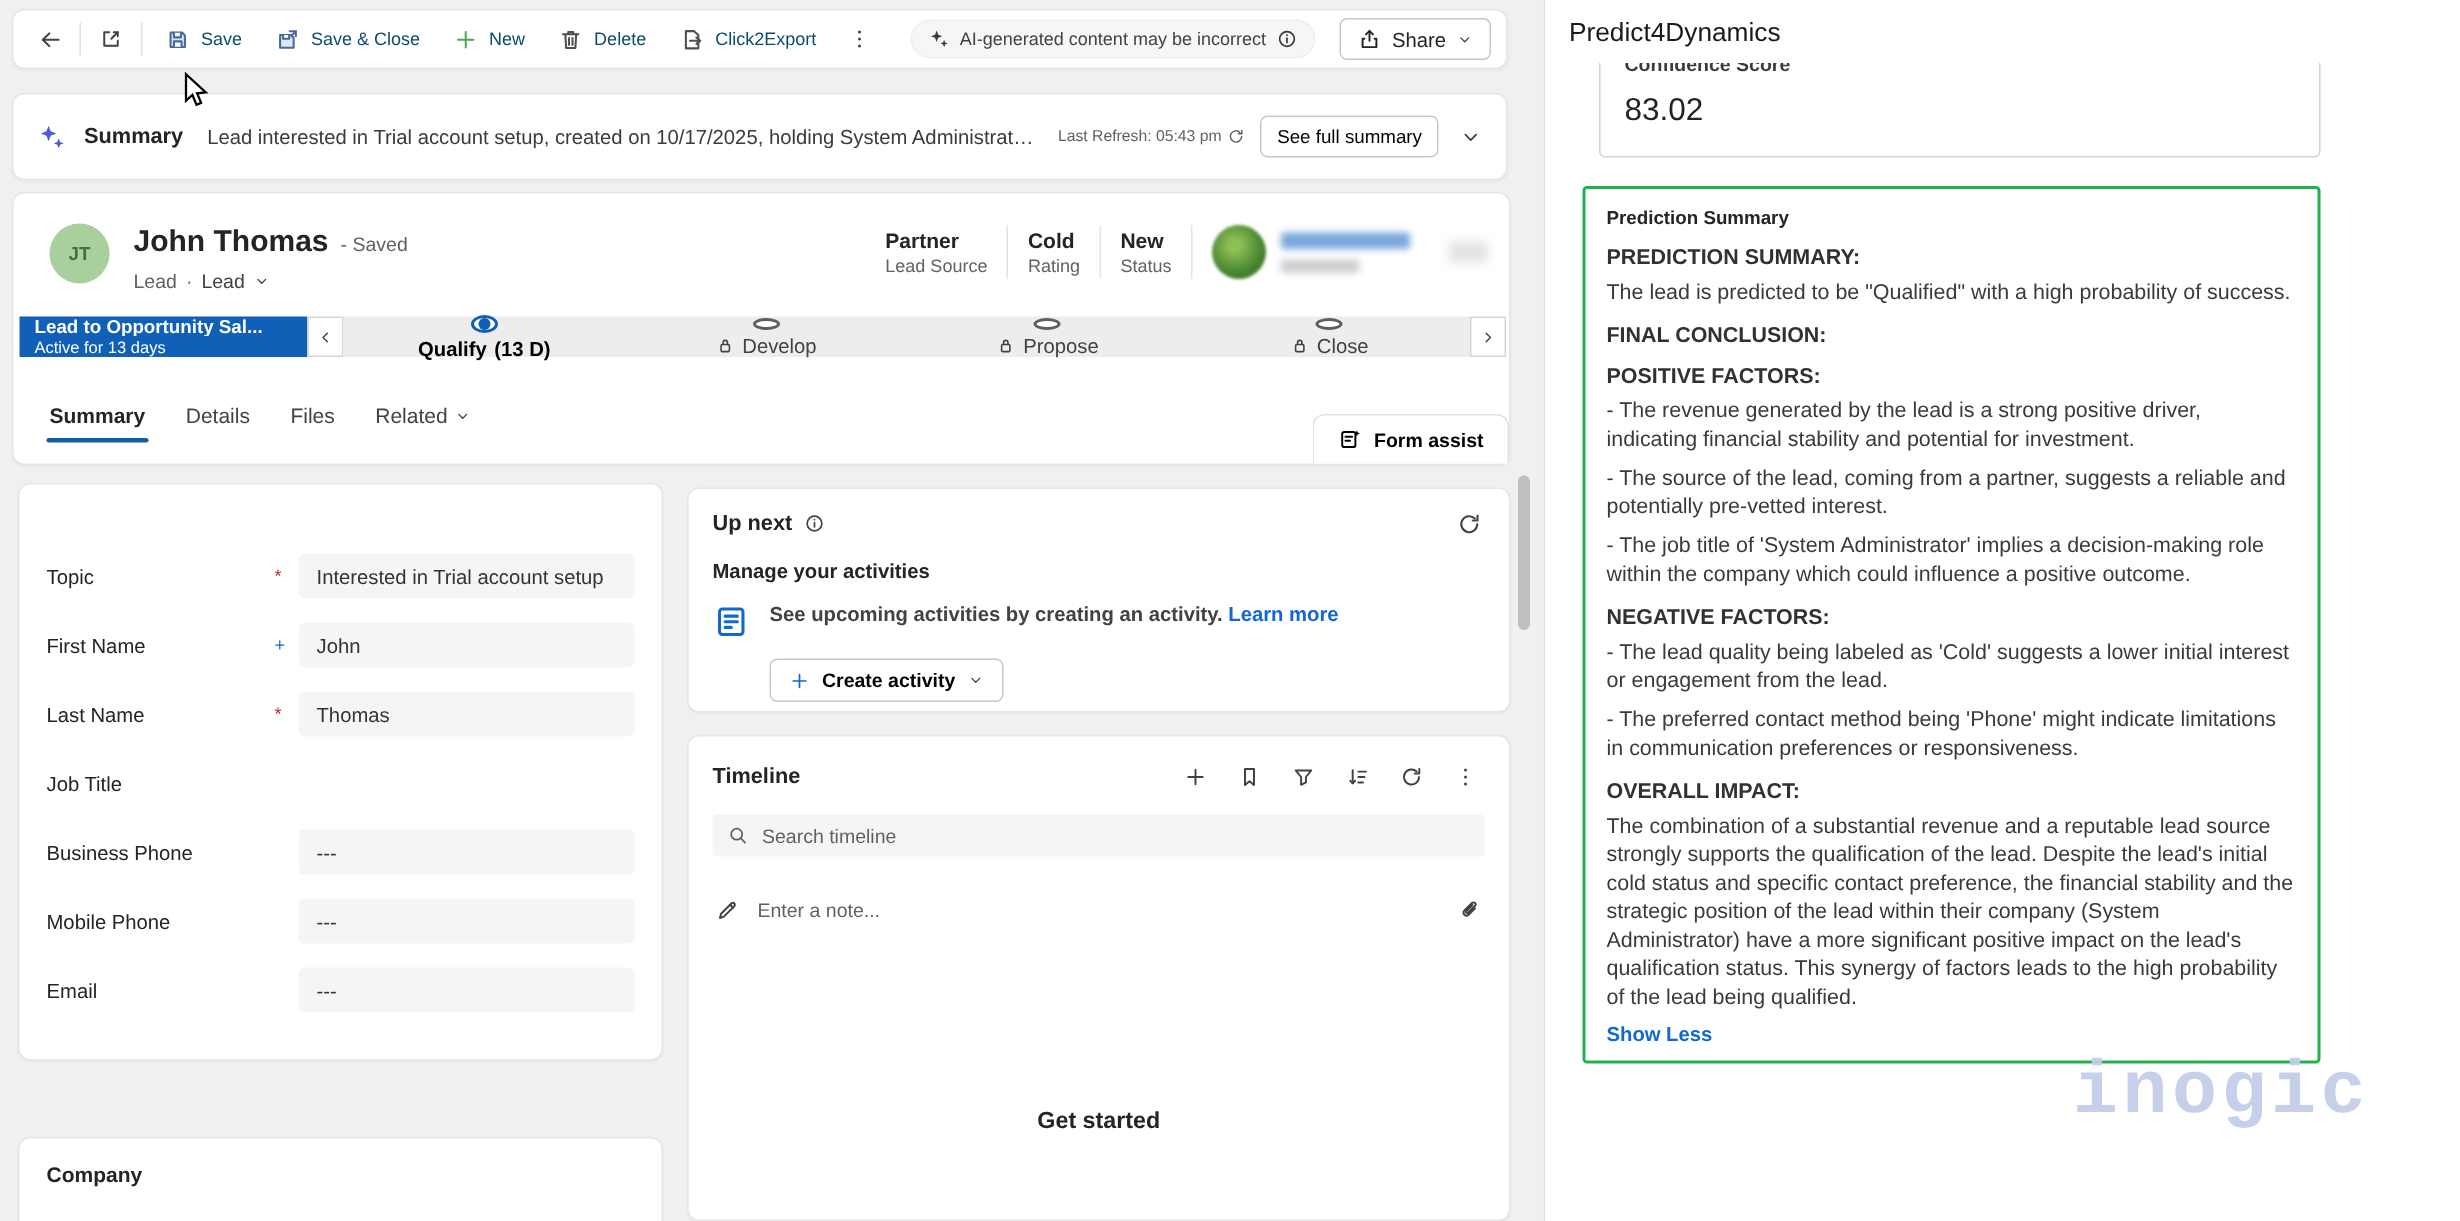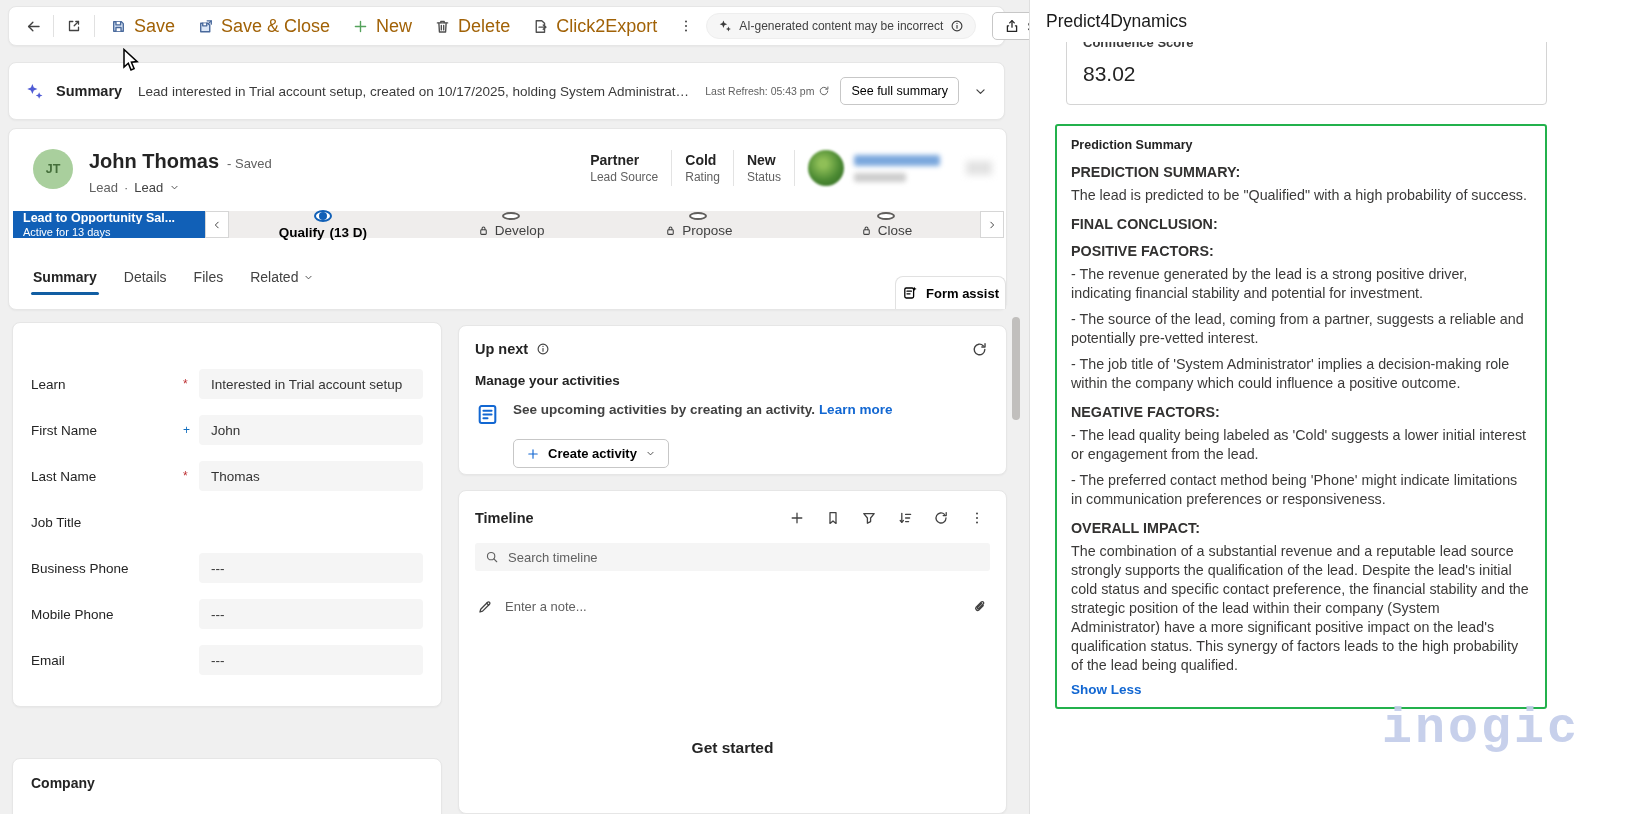--- a/index.html
+++ b/index.html
@@ -9,21 +9,21 @@
   .card{background:#fff;border:1px solid #e6e6e6;border-radius:8px;box-shadow:0 1px 2px rgba(0,0,0,.04);}
   .ic{display:inline-flex;flex:none;}
   .ic svg{width:100%;height:100%;display:block;}
   .sep{width:1px;height:22px;background:#e1e1e1;flex:none;}
   button{font-family:inherit;}
 
   
   .cmdbar{left:8px;top:6px;width:997px;height:40px;display:flex;align-items:center;gap:6px;padding:0 10px;box-sizing:border-box;}
   .icbtn{display:flex;align-items:center;justify-content:center;width:28px;height:28px;border:none;background:none;border-radius:4px;color:#424242;cursor:pointer;}
   .cmd-btn{display:flex;align-items:center;gap:7px;border:none;background:none;padding:5px 9px;border-radius:4px;
-           font-size:18px;color:#a16207;cursor:pointer;white-space:nowrap;}
+           font-size:12px;color:#0c4a6e;cursor:pointer;white-space:nowrap;}
   .cmd-btn .ic{width:17px;height:17px;color:#4f4f4f;}
   .cmd-btn .ic.save{color:#49699c;}
   .cmd-btn .ic.green{color:#55a25c;}
   .ai-pill{margin-left:auto;display:flex;align-items:center;gap:7px;background:#f6f6f6;border:1px solid #eee;
            border-radius:14px;padding:5px 11px;font-size:12px;color:#424242;white-space:nowrap;}
   .ai-pill .ic{width:14px;height:14px;color:#3b3b3b;}
   .share-btn{display:flex;align-items:center;gap:7px;border:1px solid #c7c7c7;background:#fff;border-radius:5px;
              padding:5px 11px;font-size:13.5px;color:#242424;cursor:pointer;margin-left:10px;}
   .share-btn .ic{width:16px;height:16px;}
   .share-btn .chev{width:11px;height:11px;color:#424242;}
@@ -79,21 +79,21 @@
   .stg-label{display:flex;align-items:center;gap:5px;font-size:13.5px;color:#424242;}
   .stg-label.active{font-weight:bold;color:#000000;}
   .stg-label .ic{width:13px;height:13px;color:#424242;}
 
   
   .tabs-row{position:absolute;left:24px;top:140px;display:flex;gap:27px;}
   .tab{position:relative;font-size:14px;color:#424242;cursor:pointer;display:flex;align-items:center;gap:5px;padding-bottom:10px;}
   .tab .ic{width:11px;height:11px;}
   .tab.active{font-weight:bold;color:#242424;}
   .tab.active::after{content:"";position:absolute;left:-2px;right:-2px;bottom:0;height:3px;background:#115ea3;border-radius:2px;}
-  .form-assist{position:absolute;right:0;bottom:0;height:33px;display:flex;align-items:center;gap:8px;padding:0 6px;
+  .form-assist{position:absolute;right:0;bottom:0;height:33px;display:flex;align-items:center;gap:8px;padding:0 16px;
                background:#fff;border:1px solid #e1e1e1;border-bottom:none;border-radius:8px 8px 0 0;
                font-size:13px;font-weight:bold;cursor:pointer;margin-left:12px;}
   .form-assist .ic{width:16px;height:16px;}
 
   
   .contactcard{left:12px;top:322px;width:430px;height:385px;padding:16px 18px;box-sizing:border-box;}
   .companycard{left:12px;top:758px;width:430px;height:70px;padding:16px 18px;box-sizing:border-box;}
   .card-title{font-size:14px;font-weight:bold;}
   .fields{margin-top:30px;}
   .frow{display:flex;align-items:center;height:30px;margin-bottom:16px;}
@@ -440,21 +440,21 @@
             <path d="M12.6 1.8l.6 1.5 1.5.6-1.5.6-.6 1.5-.6-1.5-1.5-.6 1.5-.6z" fill="currentColor" stroke="none"></path>
           </svg>
         </span>
       <span>Form assist</span>
     </button>
   </div>
 
   <div class="abs card contactcard">
     <div class="fields" id="contact-fields">
         <div class="frow">
-          <span class="flabel">Learn</span>
+          <span class="flabel">Topic</span>
           <span class="fmark req">*</span>
           <div class="finput">Interested in Trial account setup</div>
         </div>
         <div class="frow">
           <span class="flabel">First Name</span>
           <span class="fmark rec">+</span>
           <div class="finput">John</div>
         </div>
         <div class="frow">
           <span class="flabel">Last Name</span>

